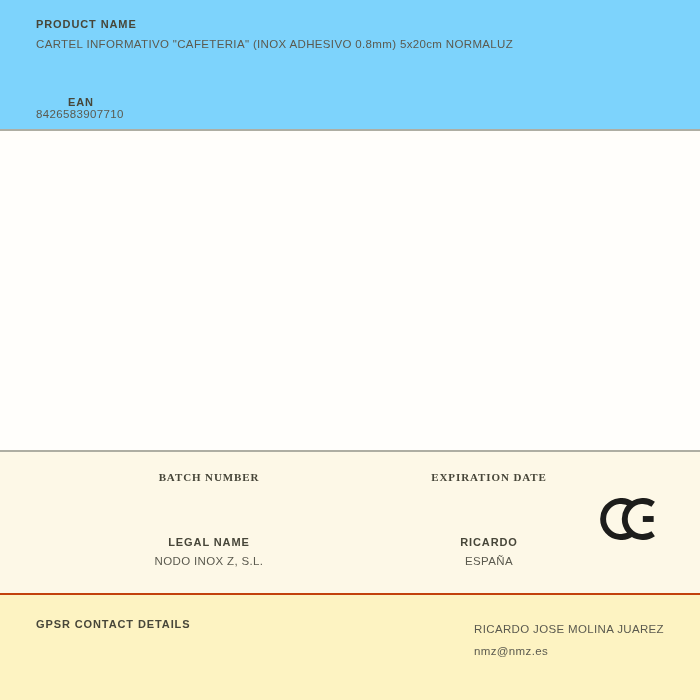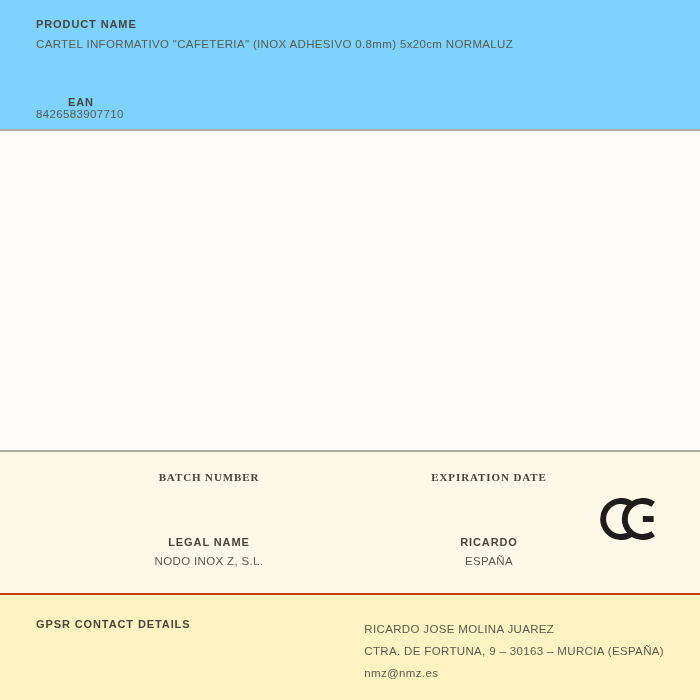--- a/index.html
+++ b/index.html
@@ -113,18 +113,17 @@
         <path d="M 80.8 9.5 A 27.5 27.5 0 1 0 80.8 54.5" fill="none" stroke="#1d1d1b" stroke-width="9"></path>
         <line x1="65" y1="32" x2="81.5" y2="32" stroke="#1d1d1b" stroke-width="9"></line>
       </svg>
     </div>
   </section>
 
   <section class="sec-bottom">
     <div class="lbl gpsr-label">GPSR CONTACT DETAILS</div>
     <div class="val gpsr-right">
       <div>RICARDO JOSE MOLINA JUAREZ</div>
-      <div>CTRA. DE FORTUNA, 9 – 30163 – MURCIA (ESPAÑA)</div>
       <div>nmz@nmz.es</div>
     </div>
   </section>
 
 </div>
 
 </body></html>

